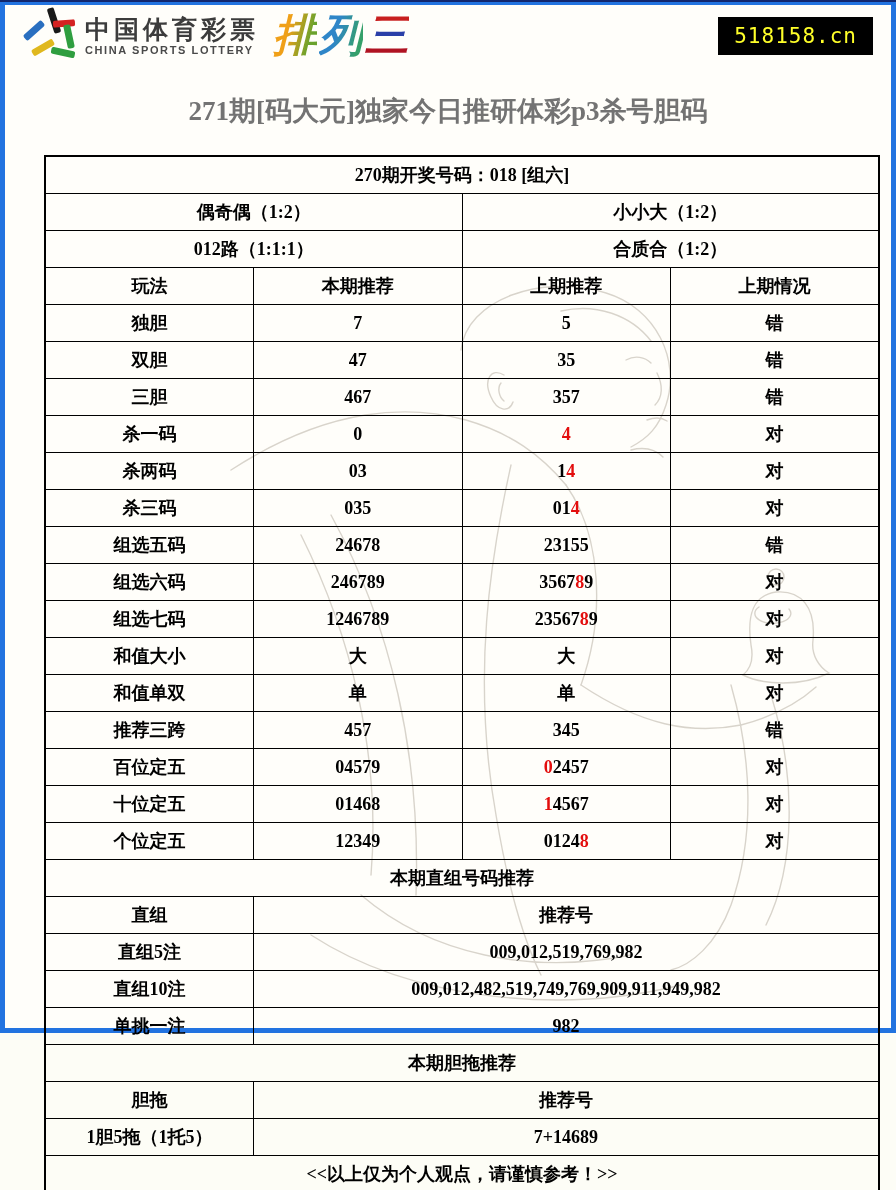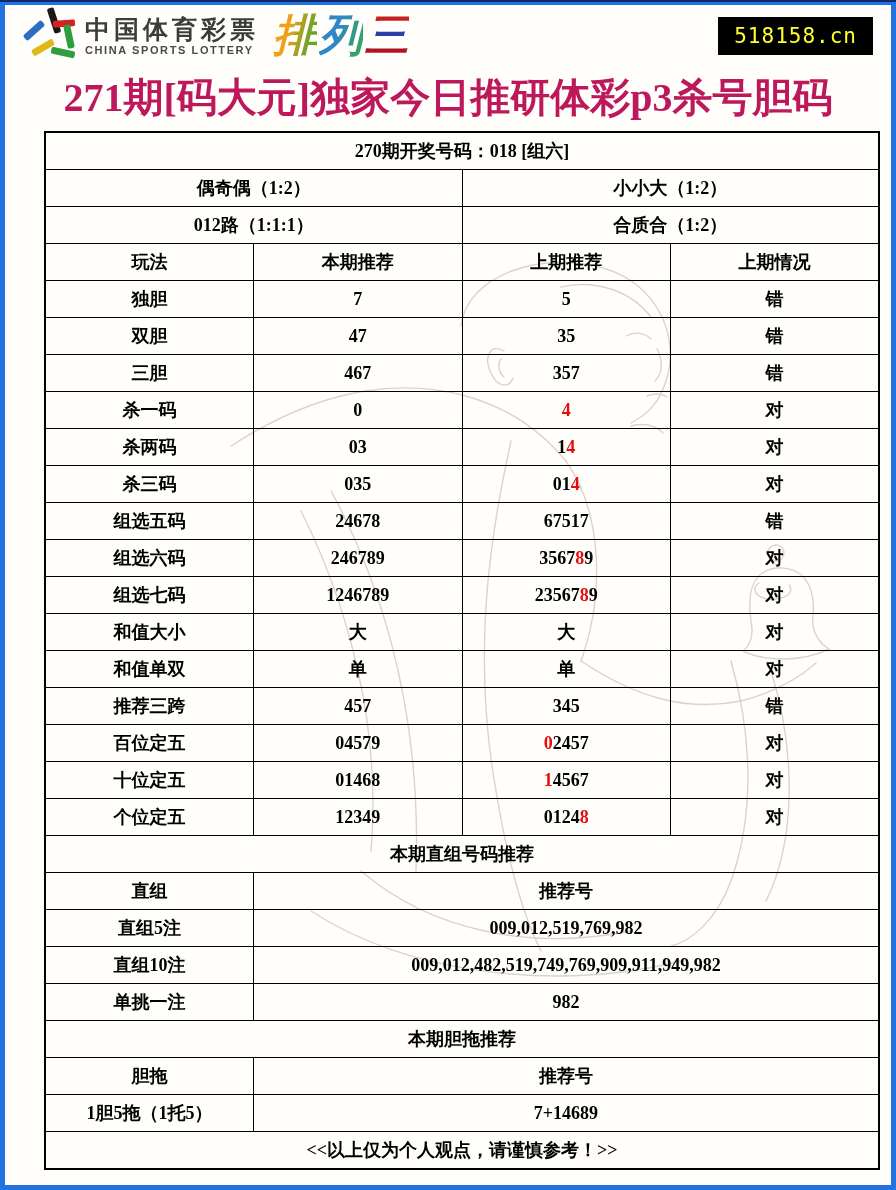--- a/index.html
+++ b/index.html
@@ -5,21 +5,21 @@
   html,body{margin:0;padding:0;}
   body{
     width:896px;height:1190px;
     background:#fdfdf6;
     font-family:"Liberation Serif","DejaVu Serif",serif;
     border-top:2px solid #12276e;
     box-sizing:border-box;
     overflow:hidden;
   }
   .frame{
-    width:896px;height:1188px;
+    width:896px;height:1031px;
     box-sizing:border-box;
     border:5px solid #2273e0;
     border-top-width:3px;
     background:#fffefa;
     position:relative;
   }
   
   .header{
     position:relative;
     height:58px;
@@ -66,24 +66,24 @@
   }
   .badge{
     position:absolute;right:18px;top:12px;
     background:#000;color:#ffff29;
     font-family:"DejaVu Sans Mono","Liberation Mono",monospace;
     font-size:21px;font-weight:400;
     padding:7px 16px;letter-spacing:1px;
   }
   
   .title{
-    margin:0;height:60px;line-height:58px;
+    margin:13px;height:60px;line-height:58px;
     text-align:center;
-    color:#be185d;
-    font-size:40px;font-weight:900;
+    color:#737373;
+    font-size:27px;font-weight:900;
     letter-spacing:0px;
     white-space:nowrap;
   }
   
   .table-wrap{
     position:relative;width:836px;margin:2px auto 0;padding-left:28px;
   }
   .sketch{
     position:absolute;left:195px;top:100px;z-index:0;pointer-events:none;
   }
@@ -215,21 +215,21 @@
           </tr>
           <tr>
             <td>杀三码</td>
             <td>035</td>
             <td><span>01</span><span class="red">4</span></td>
             <td class="red">对</td>
           </tr>
           <tr>
             <td>组选五码</td>
             <td>24678</td>
-            <td>67517</td>
+            <td>23155</td>
             <td>错</td>
           </tr>
           <tr>
             <td>组选六码</td>
             <td>246789</td>
             <td><span>3567</span><span class="red">8</span><span>9</span></td>
             <td class="red">对</td>
           </tr>
           <tr>
             <td>组选七码</td>

